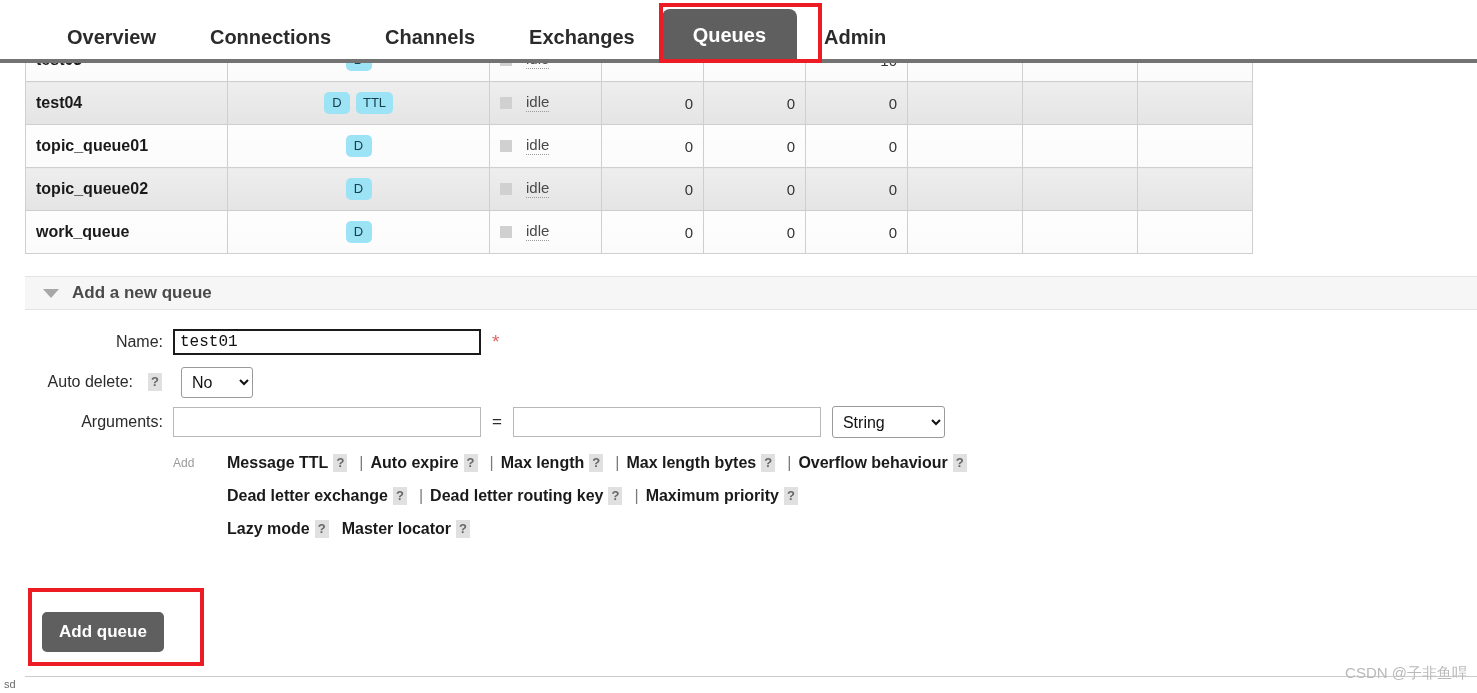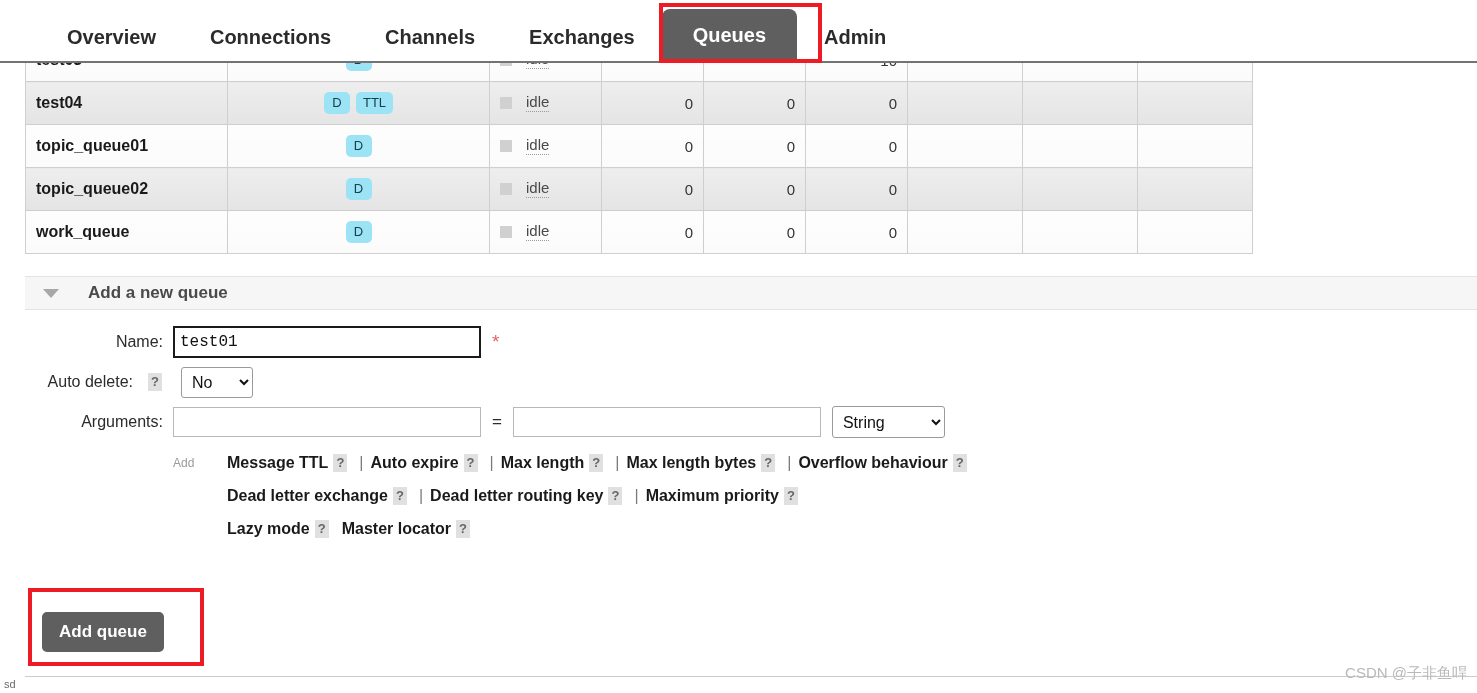--- a/index.html
+++ b/index.html
@@ -9,21 +9,21 @@
     font-family: "Liberation Sans", sans-serif;
     overflow: hidden;
   }
   #root { position: relative; width: 1477px; height: 693px; }
 
   
   .navbar {
     position: absolute; top: 0; left: 0;
     width: 1477px; height: 63px;
     background: #ffffff;
-    border-bottom: 2px solid #737373;
+    border-bottom: 4px solid #737373;
     box-sizing: border-box;
     z-index: 30;
   }
   .nav-list {
     position: absolute; left: 40px; top: 10px;
     display: flex; align-items: flex-end; gap: 0;
     height: 52px;
   }
   .nav-item {
     font-size: 20px;
@@ -122,21 +122,21 @@
   
   .section-head {
     position: absolute;
     left: 25px; top: 276px;
     width: 1452px; height: 34px;
     background: #f6f6f6;
     border-top: 1px solid #e3e3e3;
     border-bottom: 1px solid #e3e3e3;
     box-sizing: border-box;
     display: flex; align-items: center;
-    gap: 29px;
+    gap: 13px;
     padding-left: 18px;
   }
   .tri {
     width: 0; height: 0;
     border-left: 8px solid transparent;
     border-right: 8px solid transparent;
     border-top: 9px solid #a8a8a8;
     cursor: pointer;
   }
   .section-title {
@@ -171,21 +171,21 @@
     font-weight: bold;
     width: 14px; height: 18px;
     line-height: 18px;
     text-align: center;
     cursor: pointer;
     margin: 0 5px;
     vertical-align: middle;
   }
 
   input.name-input {
-    width: 308px; height: 32px;
+    width: 308px; height: 26px;
     border: 2px solid #1a1a1a;
     font-family: "Liberation Mono", monospace;
     font-size: 16px;
     padding: 0 5px;
     box-sizing: border-box;
     background: #ffffff;
     color: #111;
     outline: none;
     caret-color: #000;
   }

